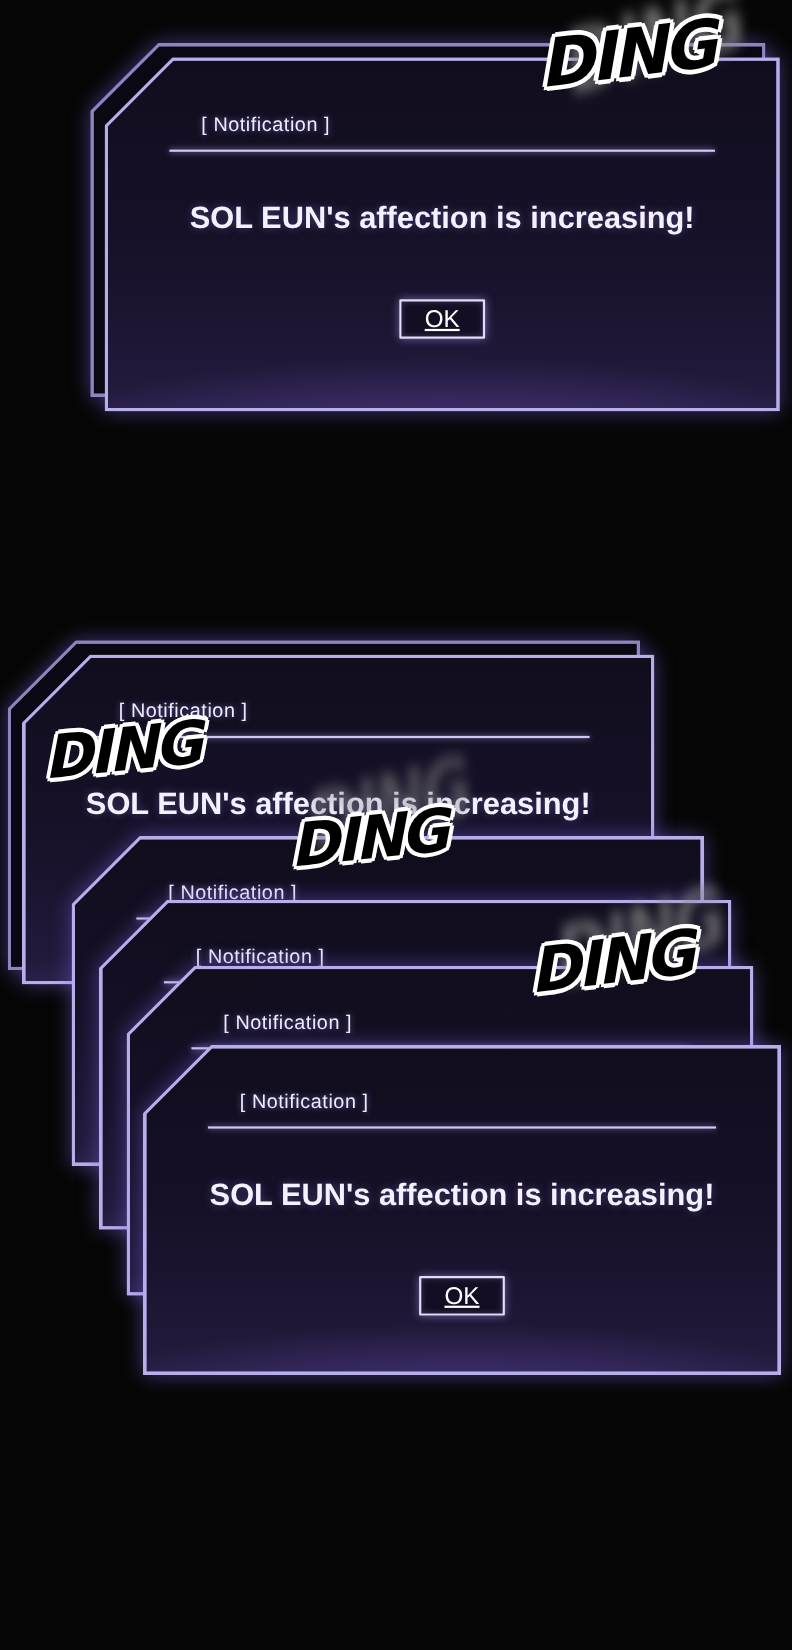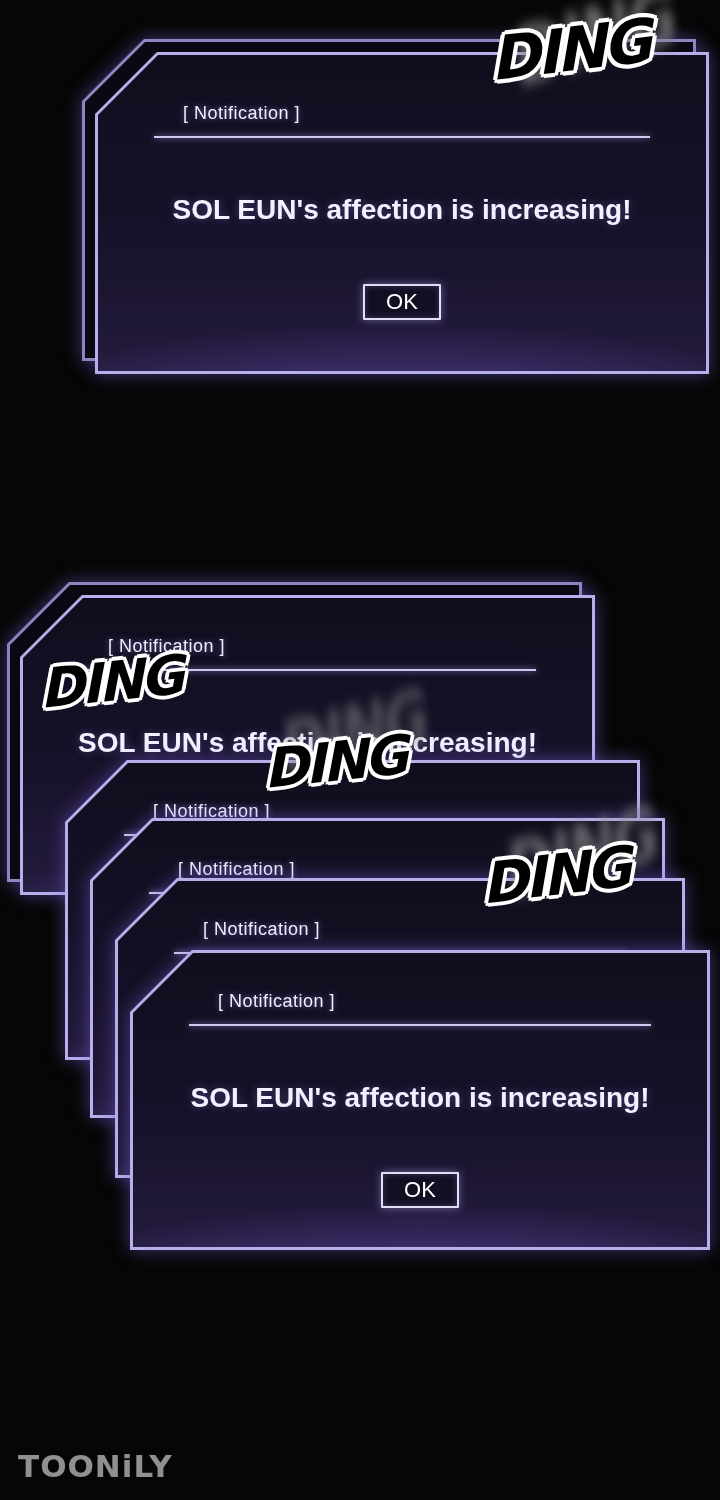--- a/index.html
+++ b/index.html
@@ -47,32 +47,33 @@
     font-size:18px;color:#efecff;letter-spacing:.5px;
     text-shadow:0 0 6px rgba(170,150,255,.6);
     white-space:nowrap;
   }
   .ntf-line{
     width:calc(100% - 112px);height:2px;
     background:#cfc8f2;margin-top:12px;
     box-shadow:0 0 6px rgba(190,175,255,.8);
   }
   .ntf-msg{
-    margin-top:56px;font-size:28px;font-weight:bold;
+    margin-top:44px;font-size:28px;font-weight:bold;
     color:#f4f1ff;text-align:center;white-space:nowrap;
     text-shadow:0 0 8px rgba(160,140,255,.35);
   }
   .ntf-ok{
     margin-top:58px;min-width:78px;height:36px;
     background:rgba(15,11,28,.7);
     border:2px solid #e2ddf8;border-radius:1px;
     color:#fff;font-size:22px;line-height:1;
     font-family:"Liberation Sans",sans-serif;
     cursor:pointer;
     box-shadow:0 0 8px rgba(190,175,255,.5), inset 0 0 6px rgba(190,175,255,.25);
+    text-decoration:underline;
   }
 
   
   .d-top{left:95px;top:52px;width:614px;height:322px;}
   .d-a{left:20px;top:595px;width:575px;height:300px;}
   .d-b{left:65px;top:760px;width:575px;height:300px;}
   .d-c{left:90px;top:818px;width:575px;height:300px;}
   .d-d{left:115px;top:878px;width:570px;height:300px;}
   .d-e{left:130px;top:950px;width:580px;height:300px;}
 
@@ -183,15 +184,14 @@
   <div class="ding ding-1">DING</div>
 
   <div class="ding ding-2">DING</div>
 
   <div class="ding-ghost ghost-3">DING</div>
   <div class="ding ding-3">DING</div>
 
   <div class="ding-ghost ghost-4">DING</div>
   <div class="ding ding-4">DING</div>
 
-  <div class="watermark">TOONiLY</div>
 
 </div>
 
 </body></html>

